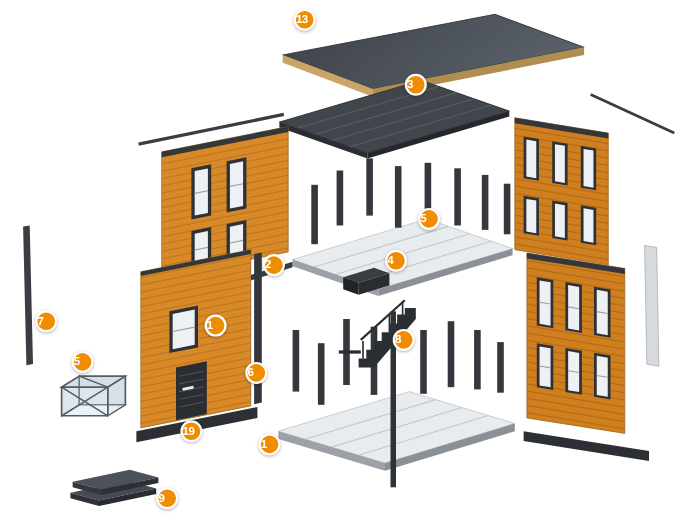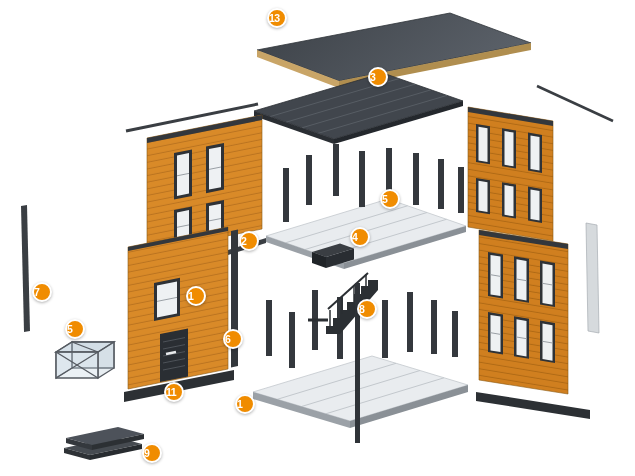--- a/index.html
+++ b/index.html
@@ -258,17 +258,17 @@
 <div class="badge" style="left:235px;top:394px">1</div>
 <div class="badge" style="left:239px;top:231px">2</div>
 <div class="badge" style="left:368px;top:67px">3</div>
 <div class="badge" style="left:350px;top:227px">4</div>
 <div class="badge" style="left:380px;top:189px">5</div>
 <div class="badge" style="left:223px;top:329px">6</div>
 <div class="badge" style="left:32px;top:282px">7</div>
 <div class="badge" style="left:357px;top:299px">8</div>
 <div class="badge" style="left:142px;top:443px">9</div>
 <div class="badge" style="left:65px;top:319px">5</div>
-<div class="badge" style="left:164px;top:382px">11</div>
+<div class="badge" style="left:164px;top:382px">19</div>
 <div class="badge" style="left:186px;top:286px">1</div>
 <div class="badge" style="left:267px;top:8px">13</div>
 
 </div>
 
 </body></html>

